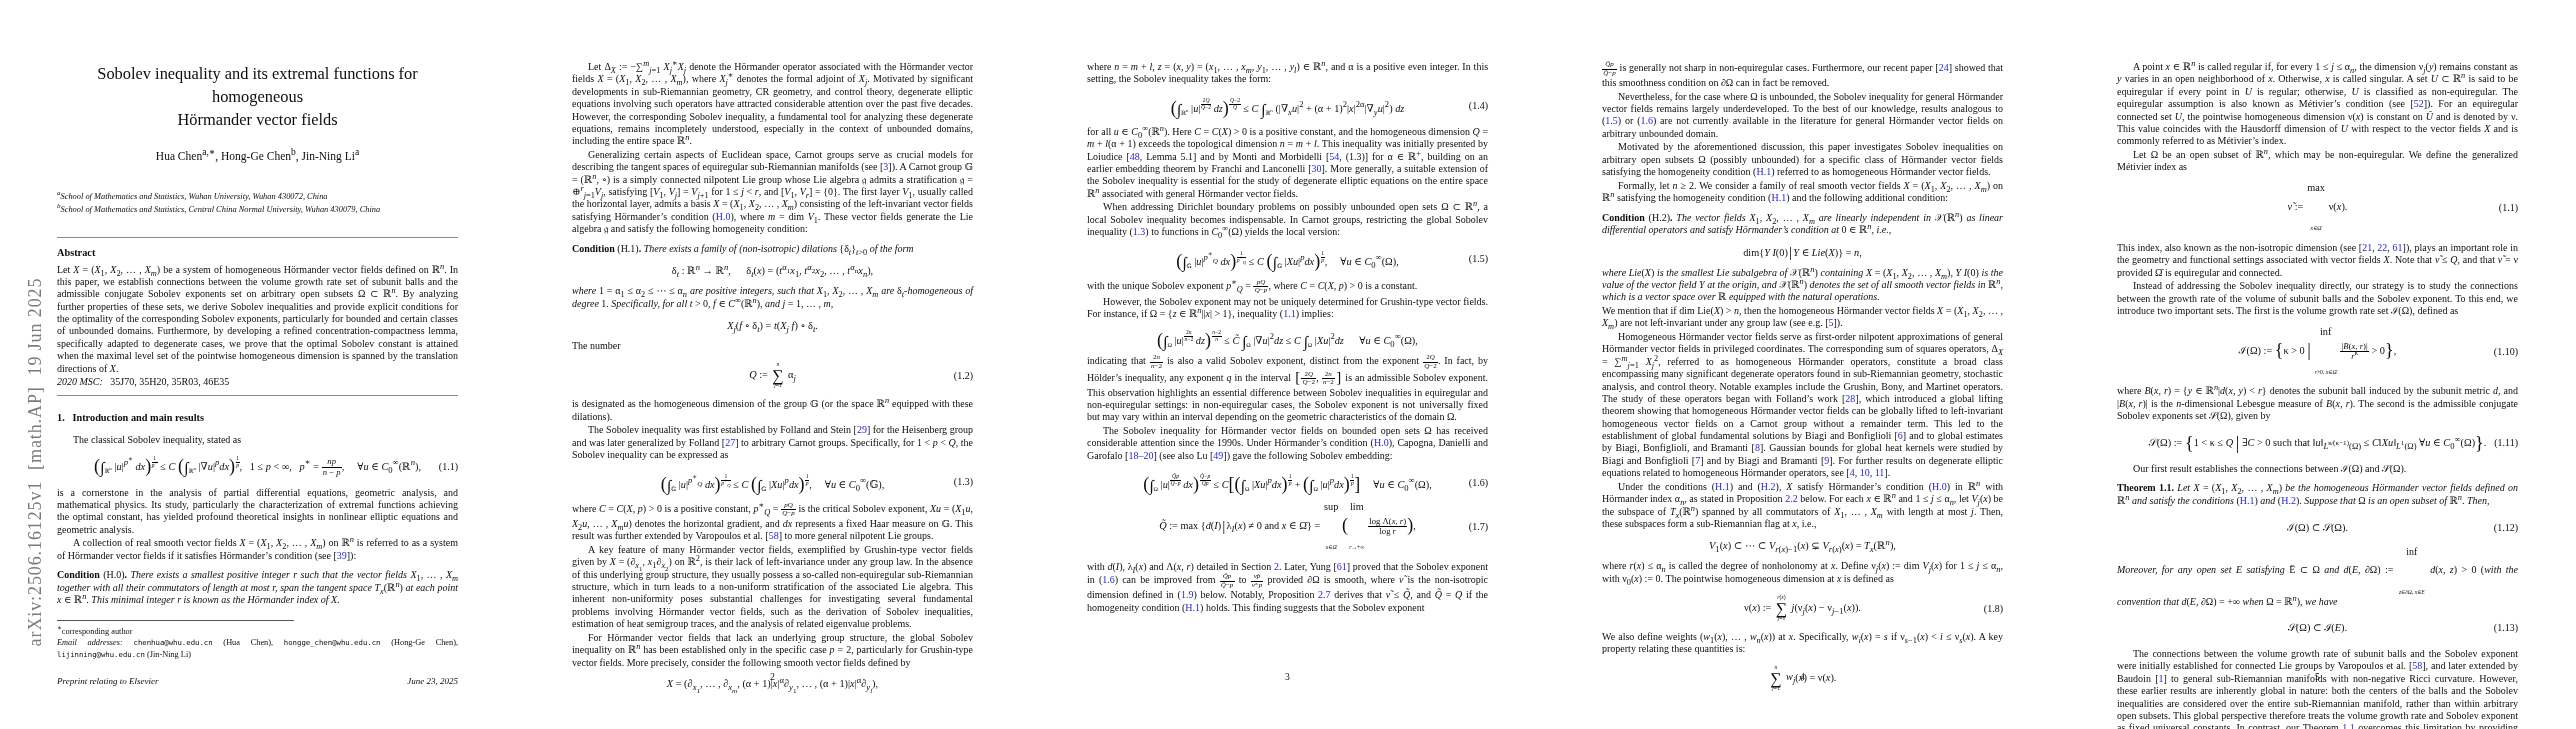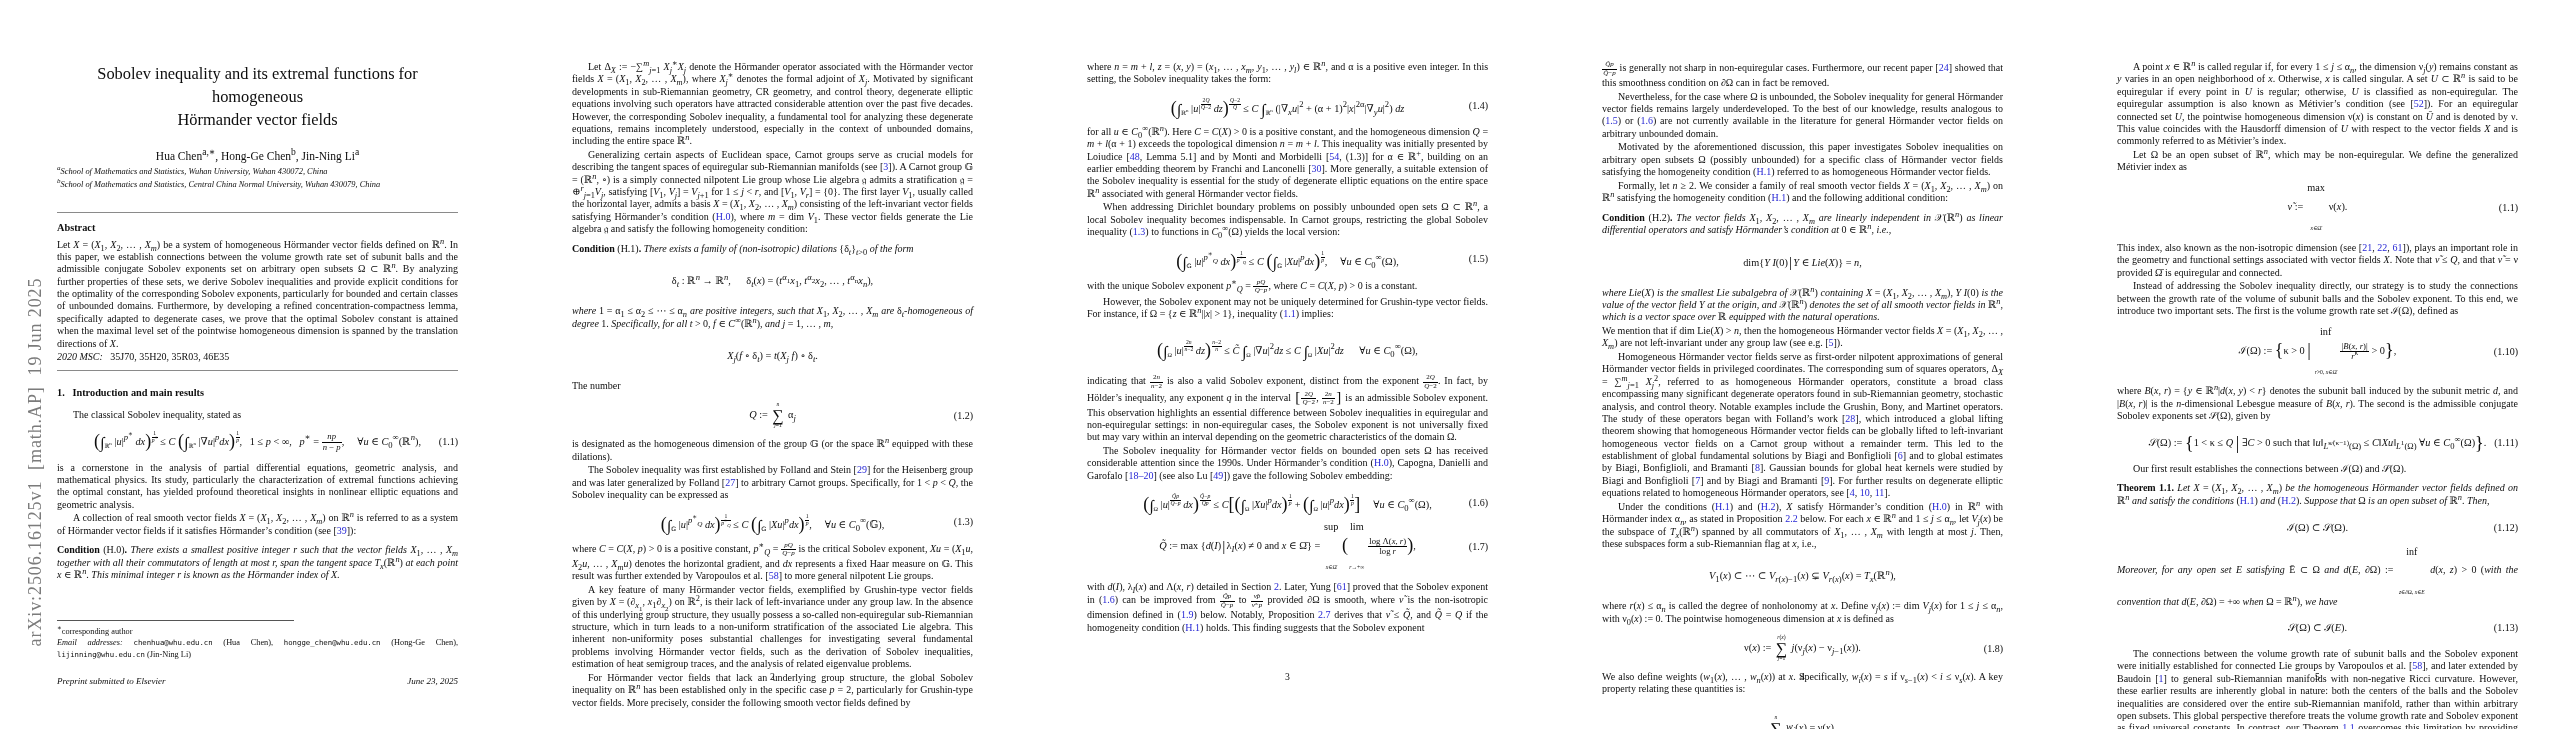--- a/index.html
+++ b/index.html
@@ -5,30 +5,30 @@
   html,body{margin:0;padding:0;background:#ffffff;}
   .sheet{width:2576px;height:729px;display:flex;flex-direction:row;background:#fff;
          font-family:"Liberation Serif","DejaVu Serif",serif;color:#0d0d0d;}
   .page{width:515px;height:729px;position:relative;box-sizing:border-box;
         padding:61px 57px 0 57px;overflow:hidden;background:#fff;}
   .content{width:401px;}
   p,div{margin:0;}
   .blk{font-size:10px;line-height:1.24;text-align:justify;margin-bottom:1.2px;}
   .blk.ind{text-indent:1.6em;}
   .title{font-size:16.4px;line-height:1.4;text-align:center;margin:2.4px 0 18px 0;}
-  .authors{font-size:11.5px;text-align:center;margin-bottom:3px;}
+  .authors{font-size:11.5px;text-align:center;margin-bottom:28px;}
   .affil{font-size:8.4px;font-style:italic;line-height:1.55;margin-bottom:20.7px;}
   .rule{border-top:0.9px solid #8a8a8a;margin:6px 0 8.5px 0;}
   .abshead{font-size:10.3px;font-weight:bold;margin:3.6px 0 6px 0;}
   .section{font-size:10.3px;font-weight:bold;margin:16px 0 11px 0;}
   .cond{margin:7.3px 0 6px 0;}
   .eqrow{position:relative;display:flex;align-items:center;justify-content:center;
          font-size:10.3px;margin:9.7px 0 9.7px 0;min-height:20.7px;text-align:center;}
   .eqtag{position:absolute;right:0;font-size:10px;}
-  .ctr{text-align:center;font-size:10.3px;margin:19px 0;}
+  .ctr{text-align:center;font-size:10.3px;margin:9px 0;}
   .pagenum{position:absolute;bottom:47px;left:0;width:100%;text-align:center;font-size:9.7px;}
   .footer{position:absolute;bottom:43px;left:57px;right:57px;display:flex;
           justify-content:space-between;font-size:9px;font-style:italic;}
   .footnote{position:absolute;bottom:68px;left:57px;width:401px;font-size:8.3px;
             line-height:1.42;text-align:justify;}
   .footnote::before{content:'';display:block;width:237px;border-top:0.7px solid #555;margin-bottom:4.3px;}
   .watermark{position:absolute;left:35px;top:462px;transform:translate(-50%,-50%) rotate(-90deg);
              white-space:pre;font-size:18px;color:#7b7b7b;letter-spacing:0.9px;
              font-family:"Liberation Serif","DejaVu Serif",serif;}
   a.ref{color:var(--ref-blue,#2626d4);text-decoration:none;cursor:pointer;}
@@ -74,21 +74,21 @@
         <div class="eqrow">
           <span><span class="bp">(</span><span class="intg">∫</span><sub class="lo">ℝ<sup>n</sup></sub> |<i>u</i>|<sup><i>p</i><sup>∗</sup></sup> <i>dx</i><span class="bp">)</span><span class="sf"><span class="n">1</span><span class="d"><i>p</i><sup>∗</sup></span></span> ≤ <i>C</i> <span class="bp">(</span><span class="intg">∫</span><sub class="lo">ℝ<sup>n</sup></sub> |∇<i>u</i>|<sup><i>p</i></sup><i>dx</i><span class="bp">)</span><span class="sf"><span class="n">1</span><span class="d"><i>p</i></span></span>,  1 ≤ <i>p</i> &lt; ∞,  <i>p</i><sup>∗</sup> = <span class="fr"><span class="n"><i>np</i></span><span class="d"><i>n</i> − <i>p</i></span></span>,  ∀<i>u</i> ∈ <i>C</i><sub>0</sub><sup>∞</sup>(ℝ<sup><i>n</i></sup>),</span>
           <span class="eqtag">(1.1)</span>
         </div>
         <div class="blk">is a cornerstone in the analysis of partial differential equations, geometric analysis, and mathematical physics. Its study, particularly the characterization of extremal functions achieving the optimal constant, has yielded profound theoretical insights in nonlinear elliptic equations and geometric analysis.</div>
         <div class="blk ind">A collection of real smooth vector fields <i>X</i> = (<i>X</i><sub>1</sub>, <i>X</i><sub>2</sub>, … , <i>X<sub>m</sub></i>) on ℝ<sup><i>n</i></sup> is referred to as a system of Hörmander vector fields if it satisfies Hörmander’s condition (see [<a class="ref">39</a>]):</div>
         <div class="blk cond"><b>Condition</b> (H.0)<b>.</b> <i>There exists a smallest positive integer r such that the vector fields X</i><sub>1</sub>, … , <i>X<sub>m</sub></i> <i>together with all their commutators of length at most r, span the tangent space T<sub>x</sub></i>(ℝ<sup><i>n</i></sup>) <i>at each point x</i> ∈ ℝ<sup><i>n</i></sup>. <i>This minimal integer r is known as the Hörmander index of X.</i></div>
       </div>
   <div class="footnote"><sup>∗</sup>corresponding author<br><i>Email addresses:</i> <span class="mono">chenhua@whu.edu.cn</span> (Hua Chen), <span class="mono">hongge_chen@whu.edu.cn</span> (Hong-Ge Chen), <span class="mono">lijinning@whu.edu.cn</span> (Jin-Ning Li)</div>
       <div class="footer">
-        <span>Preprint submitted to Elsevier</span>
+        <span>Preprint relating to Elsevier</span>
         <span>June 23, 2025</span>
       </div>
     </section>
   <section class="page">
     <div class="content">
         <div class="blk ind">Let Δ<sub><i>X</i></sub> := −∑<sup><i>m</i></sup><sub><i>j</i>=1</sub> <i>X<sub>j</sub></i><sup>∗</sup><i>X<sub>j</sub></i> denote the Hörmander operator associated with the Hörmander vector fields <i>X</i> = (<i>X</i><sub>1</sub>, <i>X</i><sub>2</sub>, … , <i>X<sub>m</sub></i>), where <i>X<sub>j</sub></i><sup>∗</sup> denotes the formal adjoint of <i>X<sub>j</sub></i>.  Motivated by significant developments in sub-Riemannian geometry, CR geometry, and control theory, degenerate elliptic equations involving such operators have attracted considerable attention over the past five decades.  However, the corresponding Sobolev inequality, a fundamental tool for analyzing these degenerate equations, remains incompletely understood, especially in the context of unbounded domains, including the entire space ℝ<sup><i>n</i></sup>.</div>
         <div class="blk ind">Generalizing certain aspects of Euclidean space, Carnot groups serve as crucial models for describing the tangent spaces of equiregular sub-Riemannian manifolds (see [<a class="ref">3</a>]). A Carnot group 𝔾 = (ℝ<sup><i>n</i></sup>, ∘) is a simply connected nilpotent Lie group whose Lie algebra 𝔤 admits a stratification 𝔤 = ⊕<sup><i>r</i></sup><sub><i>j</i>=1</sub><i>V<sub>j</sub></i>, satisfying [<i>V</i><sub>1</sub>, <i>V<sub>j</sub></i>] = <i>V</i><sub><i>j</i>+1</sub> for 1 ≤ <i>j</i> &lt; <i>r</i>, and [<i>V</i><sub>1</sub>, <i>V<sub>r</sub></i>] = {0}.  The first layer <i>V</i><sub>1</sub>, usually called the horizontal layer, admits a basis <i>X</i> = (<i>X</i><sub>1</sub>, <i>X</i><sub>2</sub>, … , <i>X<sub>m</sub></i>) consisting of the left-invariant vector fields satisfying Hörmander’s condition (<a class="ref">H.0</a>), where <i>m</i> = dim <i>V</i><sub>1</sub>. These vector fields generate the Lie algebra 𝔤 and satisfy the following homogeneity condition:</div>
         <div class="blk cond"><b>Condition</b> (H.1)<b>.</b> <i>There exists a family of (non-isotropic) dilations</i> {δ<sub><i>t</i></sub>}<sub><i>t</i>&gt;0</sub> <i>of the form</i></div>
         <div class="ctr">δ<sub><i>t</i></sub> : ℝ<sup><i>n</i></sup> → ℝ<sup><i>n</i></sup>,   δ<sub><i>t</i></sub>(<i>x</i>) = (<i>t</i><sup>α<sub>1</sub></sup><i>x</i><sub>1</sub>, <i>t</i><sup>α<sub>2</sub></sup><i>x</i><sub>2</sub>, … , <i>t</i><sup>α<sub>n</sub></sup><i>x<sub>n</sub></i>),</div>
         <div class="blk"><i>where</i> 1 = α<sub>1</sub> ≤ α<sub>2</sub> ≤ ⋯ ≤ α<sub><i>n</i></sub> <i>are positive integers, such that X</i><sub>1</sub>, <i>X</i><sub>2</sub>, … , <i>X<sub>m</sub></i> <i>are</i> δ<sub><i>t</i></sub>-<i>homogeneous of degree</i> 1. <i>Specifically, for all t</i> &gt; 0, <i>f</i> ∈ <i>C</i><sup>∞</sup>(ℝ<sup><i>n</i></sup>), <i>and j</i> = 1, … , <i>m</i>,</div>

